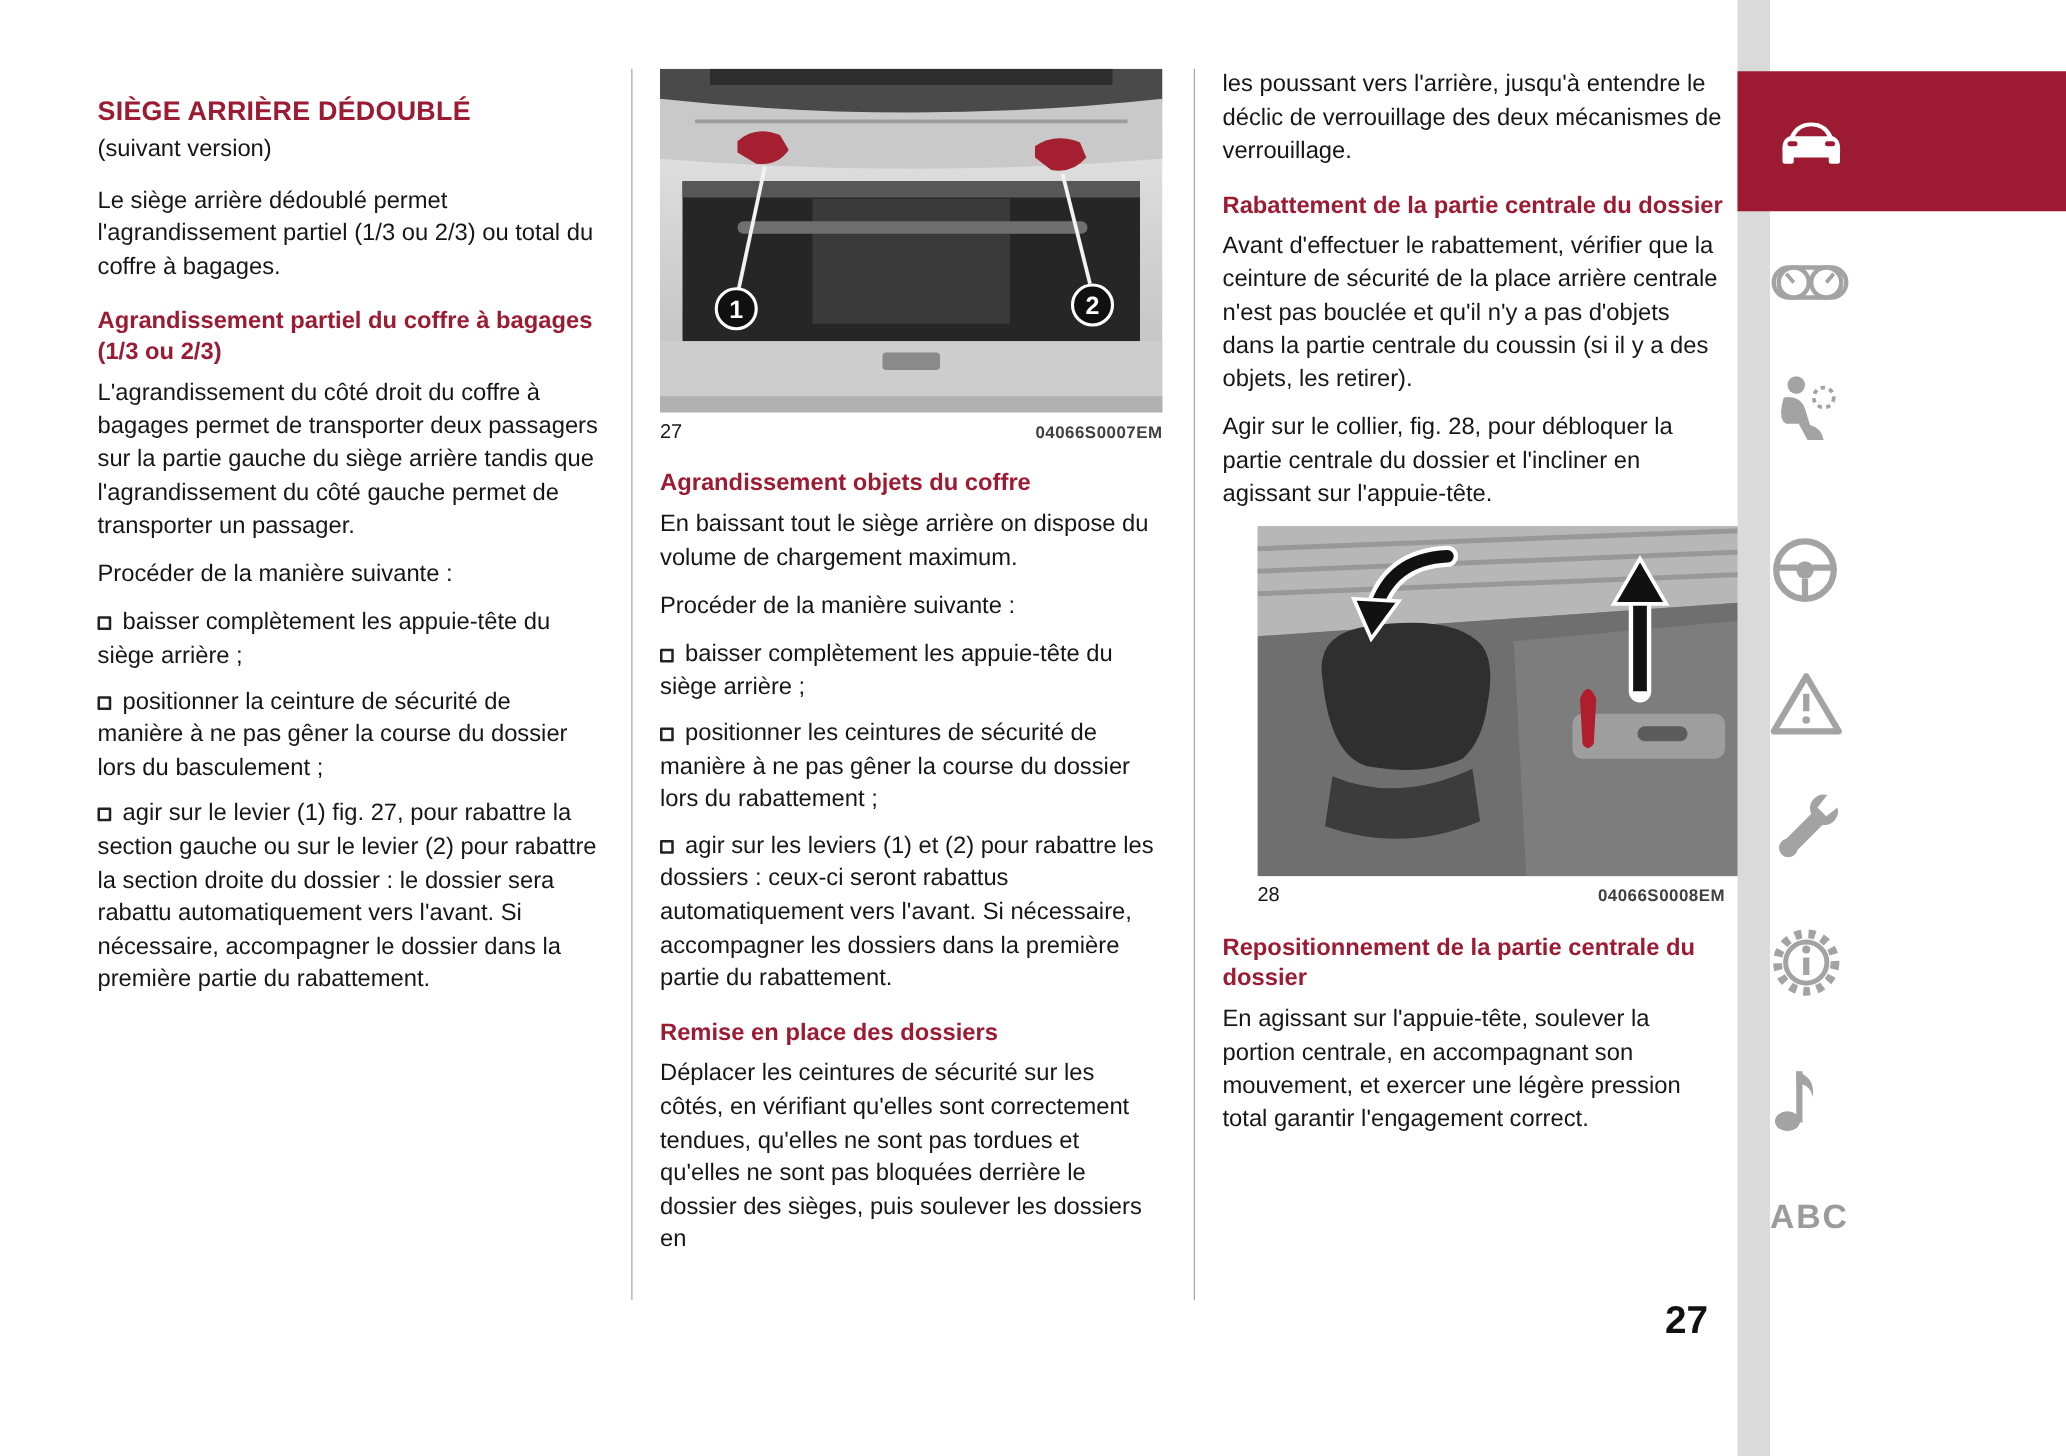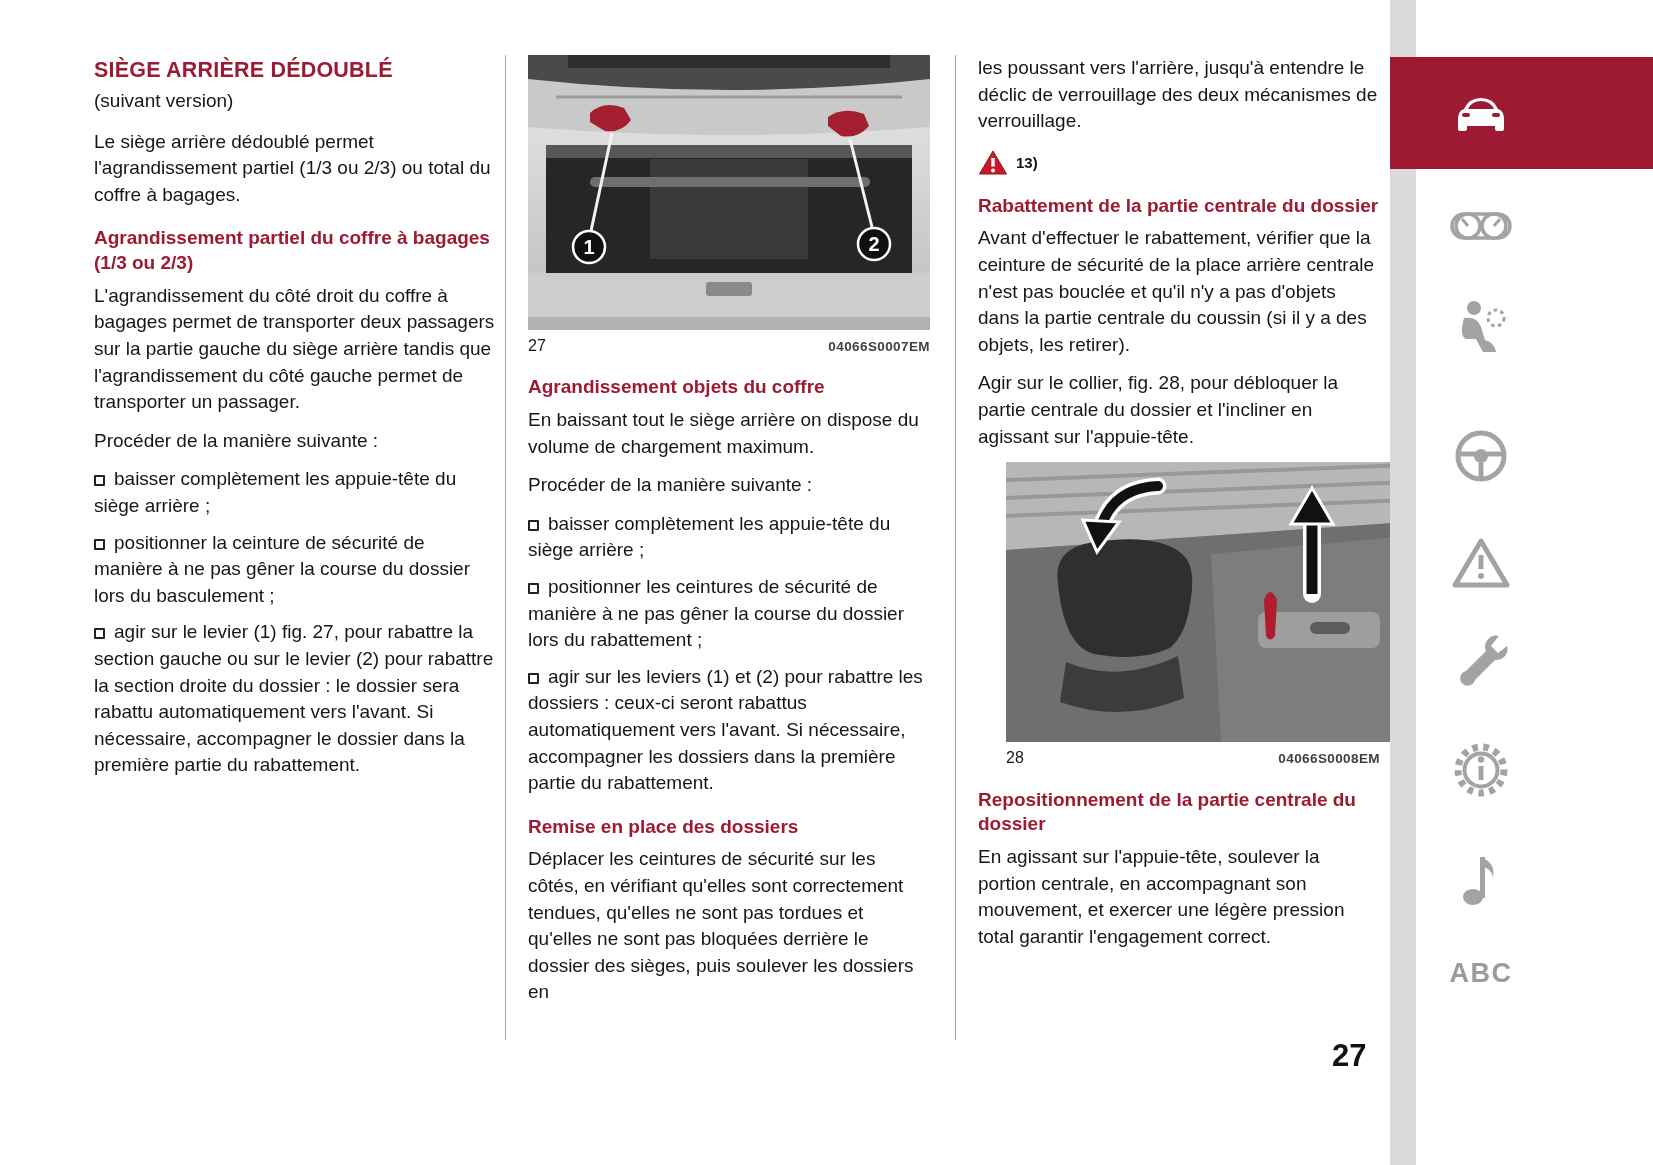--- a/index.html
+++ b/index.html
@@ -3,21 +3,21 @@
 <meta charset="utf-8">
 <style>
   :root { --accent:#9c1b32; --icon_gray:#a3a3a3; }
   * { box-sizing: border-box; }
   html,body { margin:0; padding:0; background:#fff; }
   .page {
     position:relative; width:1653px; height:1165px; overflow:hidden;
     background:#ffffff; font-family:"Liberation Sans", sans-serif; color:#161616;
   }
   .col { position:absolute; top:55px; width:402px; font-size:19px; line-height:1.4; }
-  .col1 { left:94px; } .col2 { left:528px; } .col3 { left:978px; }
+  .col1 { left:78px;margin-top:19px; } .col2 { left:528px; } .col3 { left:978px; }
   .vdiv { position:absolute; top:55px; height:985px; width:1px; background:#a8a8a8; }
   .vdiv1 { left:505px; } .vdiv2 { left:955px; }
 
   .title { font-size:21.5px; font-weight:bold; color:var(--accent); margin:0 0 3px; letter-spacing:0.2px; }
   .subtitle { margin:0 0 14px; }
   .para { margin:0 0 12px; }
   .heading { font-size:19px; font-weight:bold; color:var(--accent); margin:18px 0 7px; line-height:1.3; }
   .bullet { margin:0 0 10px; }
   .sq { display:inline-block; width:11px; height:11px; border:2.2px solid #222; border-radius:1px; margin-right:9px; vertical-align:-1px; }
 
@@ -26,21 +26,21 @@
   .fig-caption { display:flex; justify-content:space-between; align-items:baseline; margin:5px 0 0; }
   .fig-num { font-size:16px; color:#161616; }
   .fig-code { font-size:13.5px; font-weight:bold; letter-spacing:0.4px; color:#404040; }
 
   .warn-row { display:flex; align-items:center; gap:8px; margin:14px 0 6px; }
   .warn-ref { font-size:15px; font-weight:bold; }
 
   .sidebar { position:absolute; top:0; right:0; width:263px; height:1165px; }
   .strip { position:absolute; left:0; top:0; width:26px; height:100%; background:#dadada; }
   .red-tab { position:absolute; left:0; top:57px; width:263px; height:112px; background:var(--accent); }
-  .icon-slot { position:absolute; left:26px; width:130px; display:flex; justify-content:center; align-items:center; }
+  .icon-slot { position:absolute; left:26px; width:130px; display:flex; align-items:center; }
   .slot-car { top:57px; height:112px; }
   .slot-gauges { top:204px; }
   .slot-airbag { top:298px; }
   .slot-steering { top:428px; }
   .slot-triangle { top:537px; }
   .slot-wrench { top:630px; }
   .slot-info { top:741px; }
   .slot-note { top:849px; }
   .slot-abc { top:958px; }
   .abc { font-size:27px; font-weight:bold; color:#9b9b9b; letter-spacing:1.5px; }
@@ -108,28 +108,20 @@
     <p class="bullet"><span class="sq"></span><span>positionner les ceintures de sécurité de manière à ne pas gêner la course du dossier lors du rabattement ;</span></p>
     <p class="bullet"><span class="sq"></span><span>agir sur les leviers (1) et (2) pour rabattre les dossiers : ceux-ci seront rabattus automatiquement vers l'avant. Si nécessaire, accompagner les dossiers dans la première partie du rabattement.</span></p>
     <div class="heading">Remise en place des dossiers</div>
     <p class="para">Déplacer les ceintures de sécurité sur les côtés, en vérifiant qu'elles sont correctement tendues, qu'elles ne sont pas tordues et qu'elles ne sont pas bloquées derrière le dossier des sièges, puis soulever les dossiers en</p>
   </div>
 
   <div class="vdiv vdiv2"></div>
 
   <div class="col col3">
     <p class="para">les poussant vers l'arrière, jusqu'à entendre le déclic de verrouillage des deux mécanismes de verrouillage.</p>
-    <div class="warn-row">
-      <svg width="30" height="27" viewBox="0 0 30 27">
-        <path d="M15 2 L28.5 25 H1.5 Z" fill="#c81a28" stroke="#8e121d" stroke-width="1"></path>
-        <rect x="13.3" y="9" width="3.4" height="8.5" fill="#fff"></rect>
-        <circle cx="15" cy="21.5" r="2" fill="#fff"></circle>
-      </svg>
-      <span class="warn-ref">13)</span>
-    </div>
     <div class="heading">Rabattement de la partie centrale du dossier</div>
     <p class="para">Avant d'effectuer le rabattement, vérifier que la ceinture de sécurité de la place arrière centrale n'est pas bouclée et qu'il n'y a pas d'objets dans la partie centrale du coussin (si il y a des objets, les retirer).</p>
     <p class="para">Agir sur le collier, fig. 28, pour débloquer la partie centrale du dossier et l'incliner en agissant sur l'appuie-tête.</p>
     <div class="fig" style="margin-top:6px;padding-left:28px;">
       <svg viewBox="0 0 402 280" width="402" height="280">
         <rect width="402" height="280" fill="#8f8f8f"></rect>
         <path d="M0 0 h402 v60 l-402 28 z" fill="#b7b7b7"></path>
         <path d="M0 18 L402 3 M0 36 L402 20 M0 54 L402 38" stroke="#989898" stroke-width="4" fill="none"></path>
         <path d="M0 88 L402 60 V280 H0 Z" fill="#6f6f6f"></path>
         <path d="M205 92 L402 74 V280 H215 Z" fill="#7d7d7d"></path>

